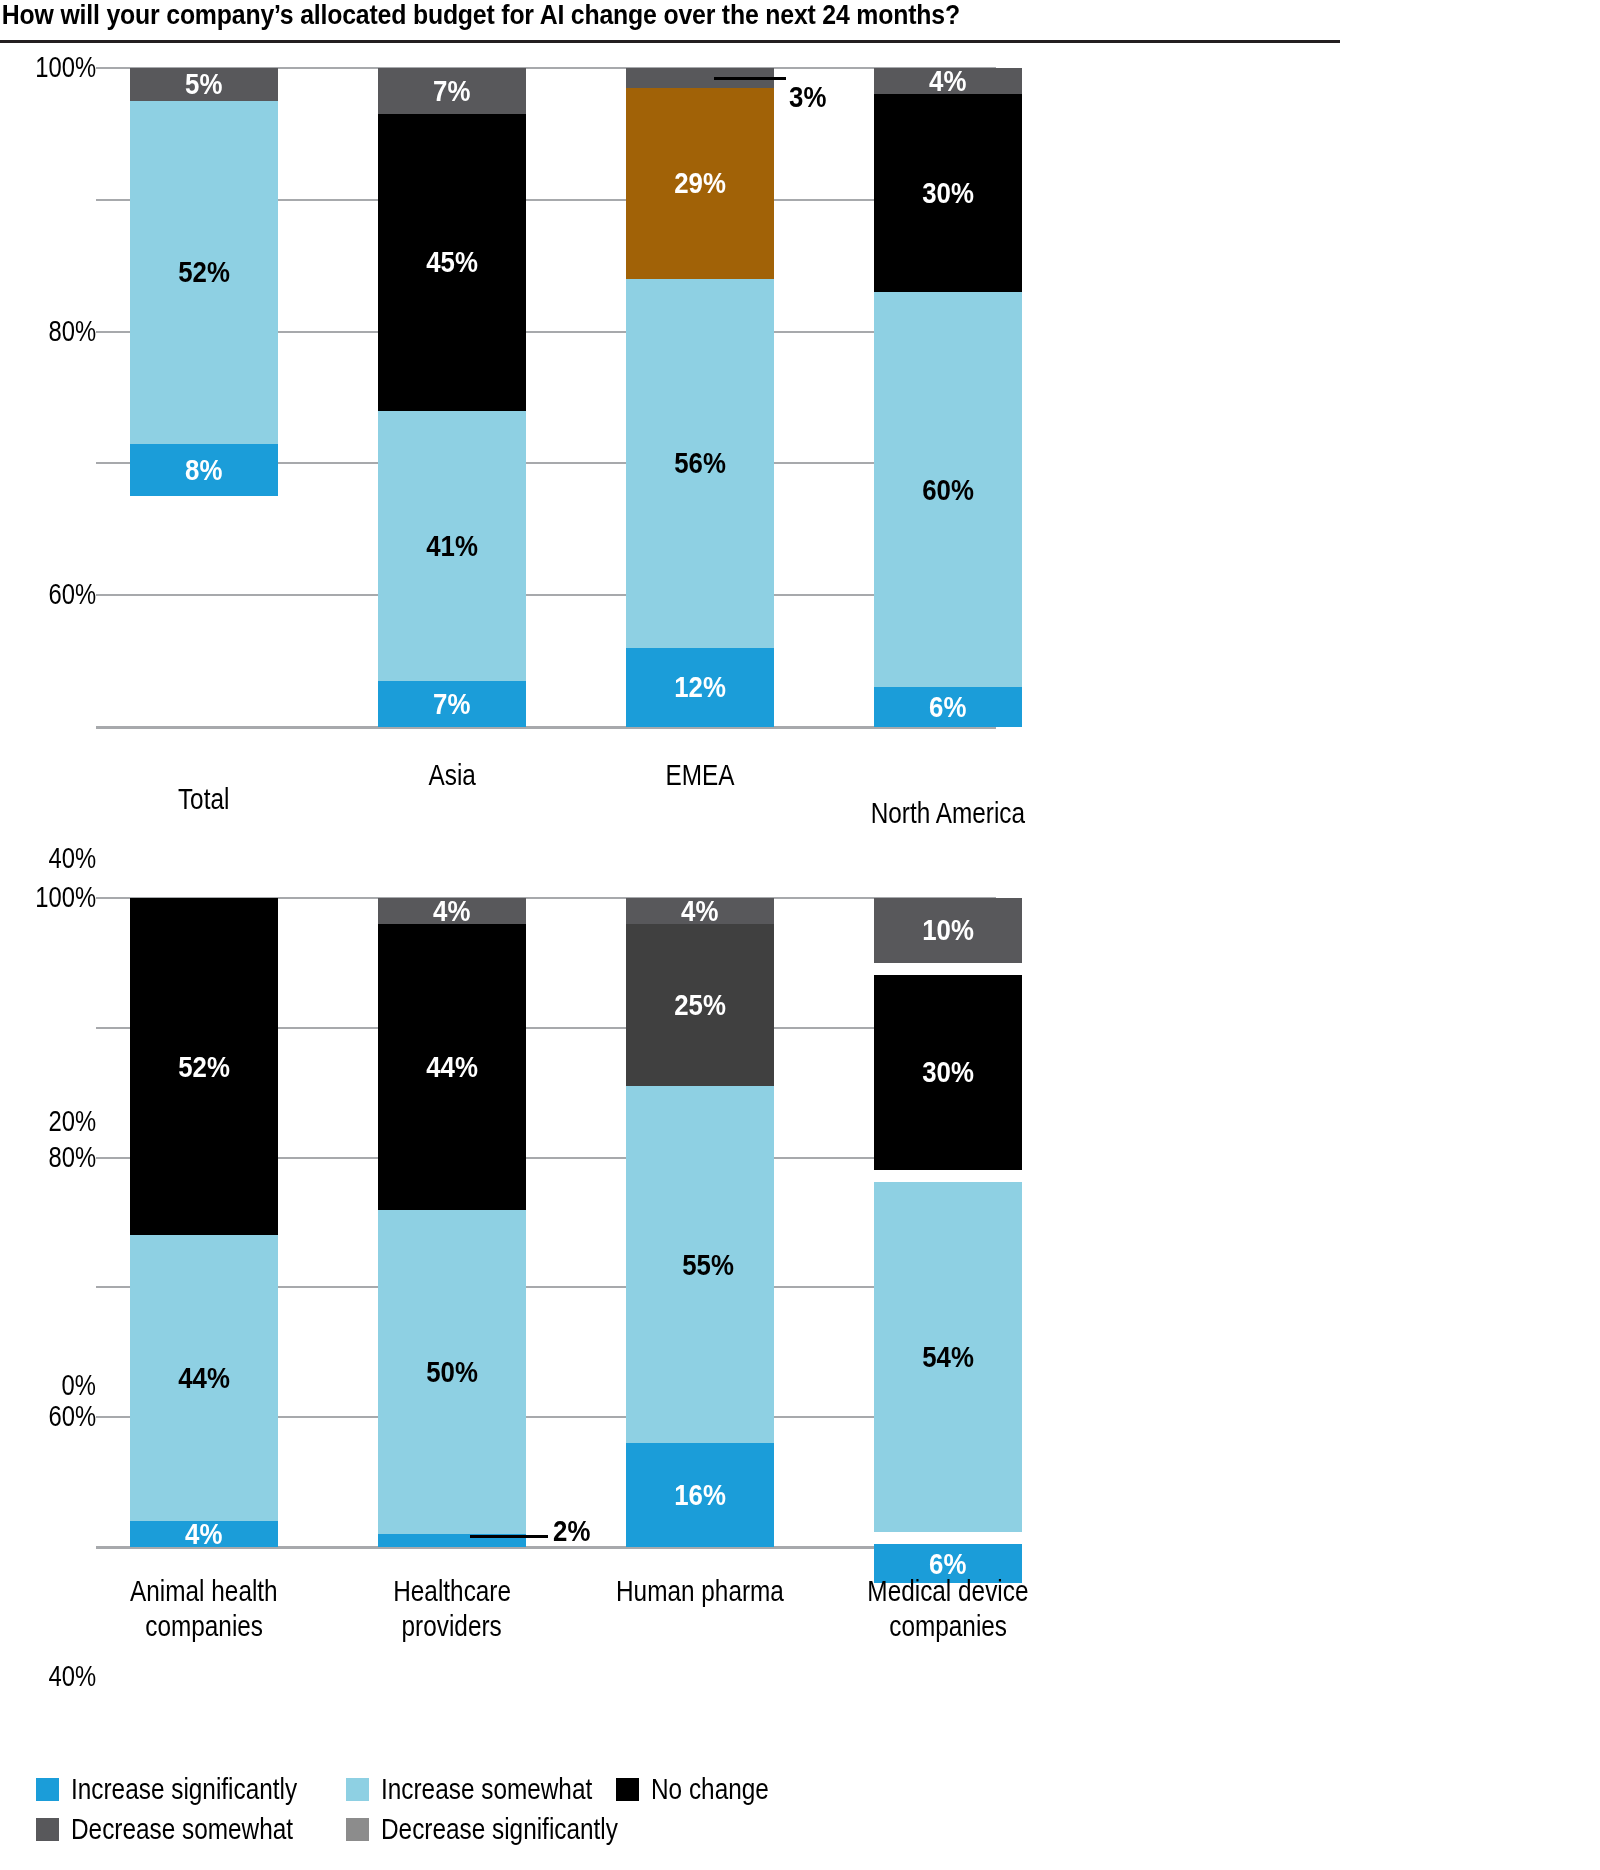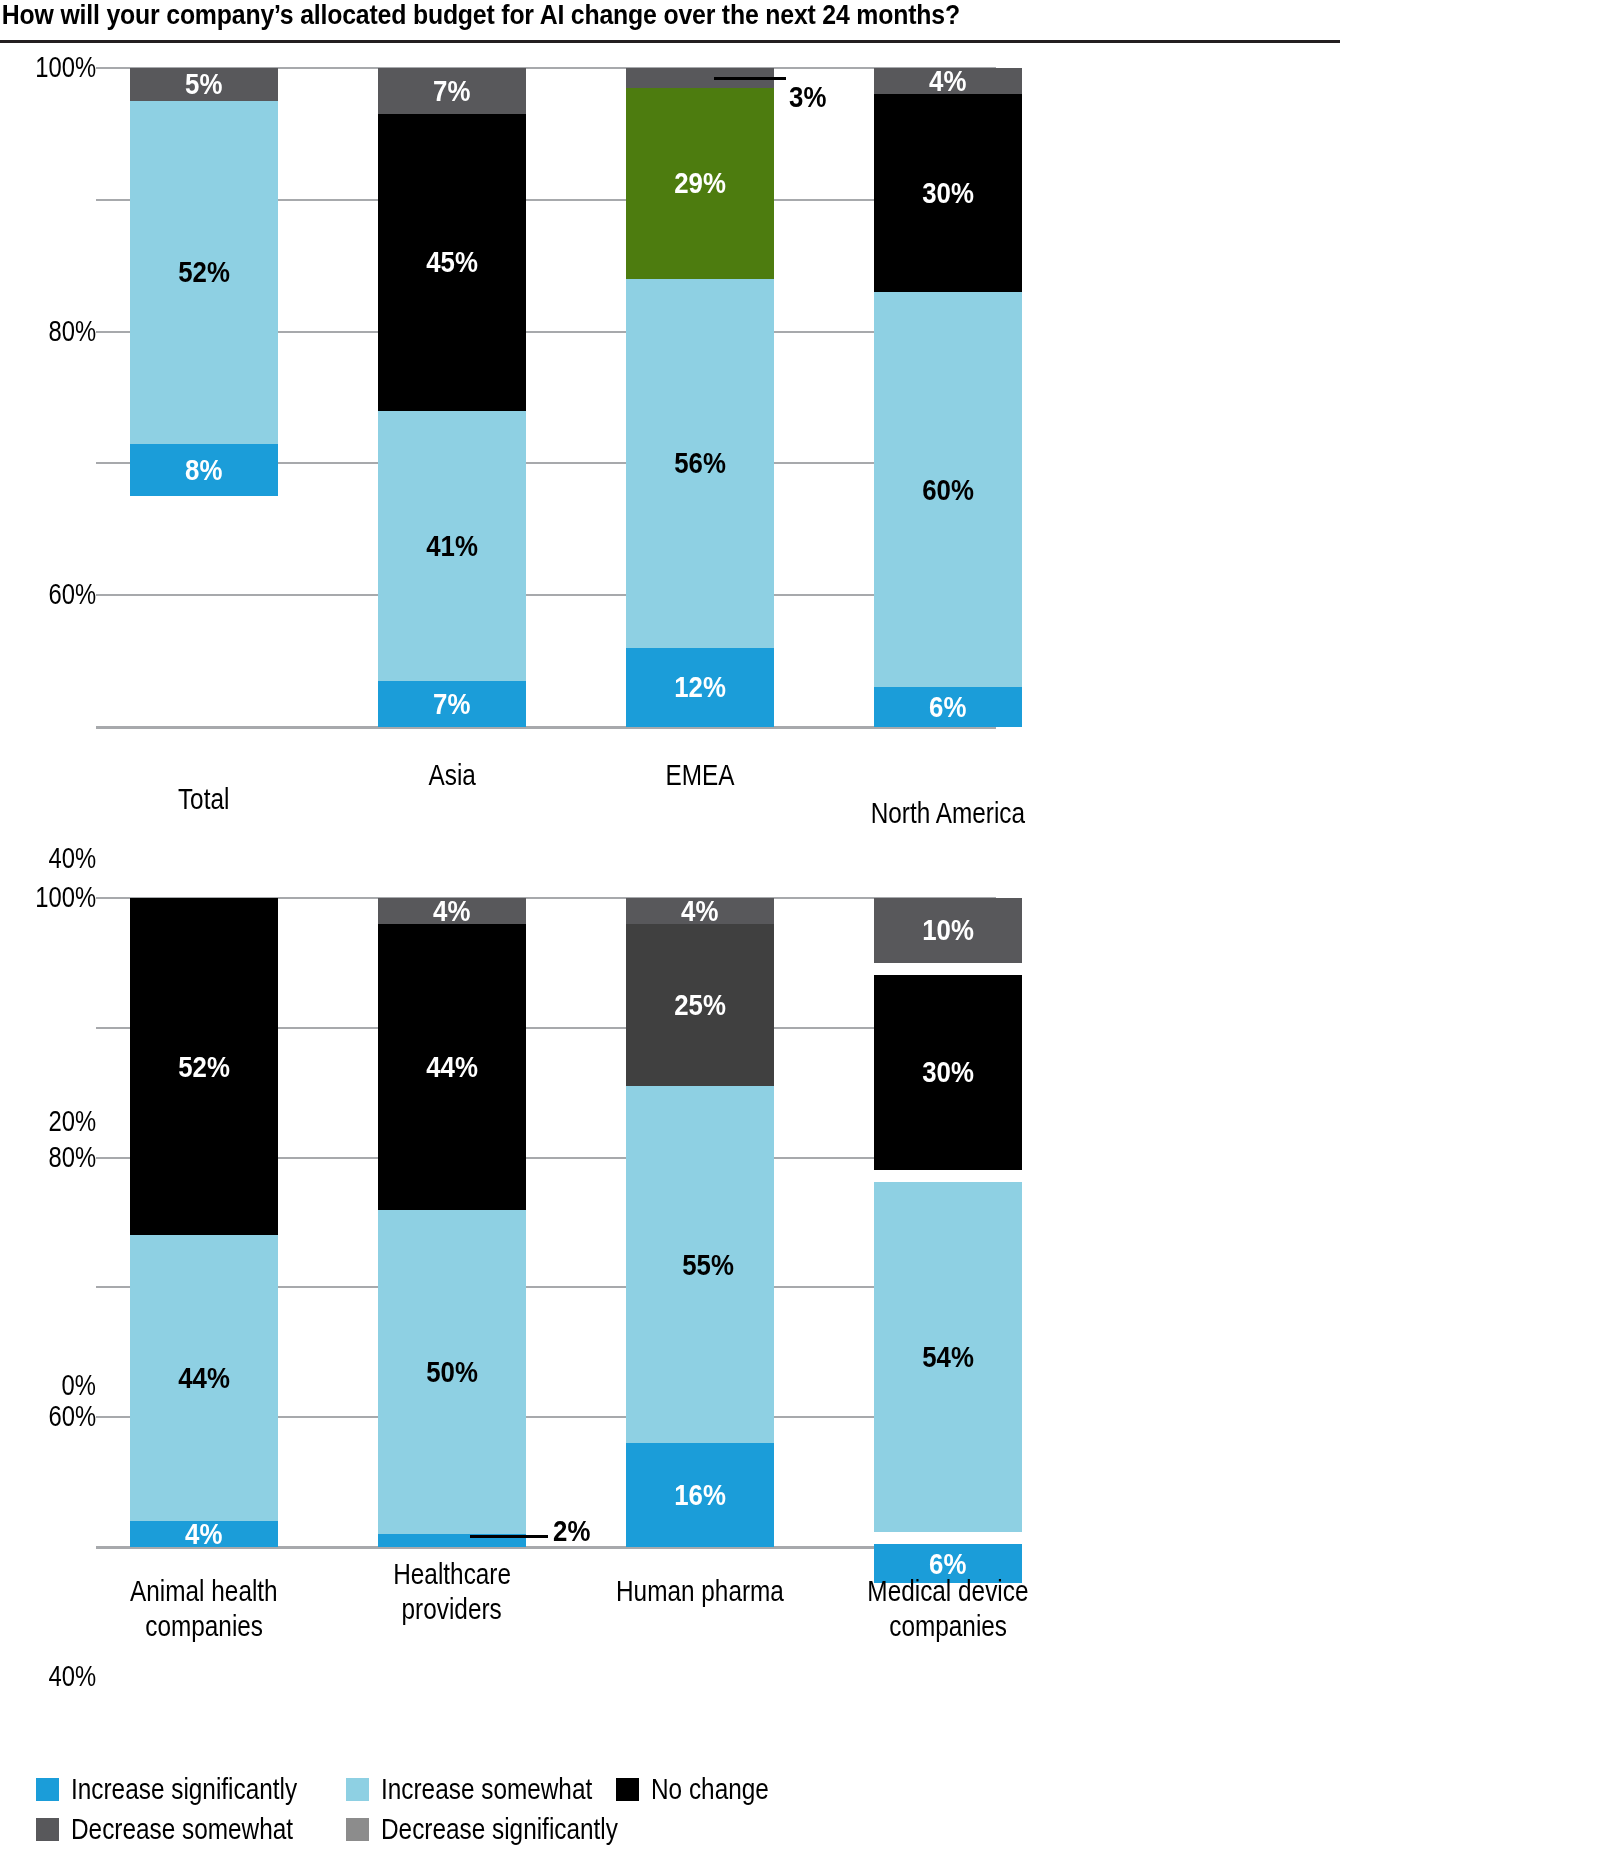--- a/index.html
+++ b/index.html
@@ -193,21 +193,21 @@
         </div>
         <div class="seg" style="flex: 0 0 46.13px; height: 46.13px; background: rgb(27, 157, 217);">
           <div class="seg-label lbl-dark"><span>7%</span></div>
         </div>
       </div>
       <div class="xlabel" style="left: 216px; width: 280px; top: 690px;">
         <div><span>Asia</span></div>
       </div>
       <div class="bar" style="left: 530px; width: 148px; top: 0px; height: 659px;">
         <div class="seg" style="flex: 0 0 19.77px; height: 19.77px; background: rgb(88, 88, 91);"></div>
-        <div class="seg" style="flex: 0 0 191.11px; height: 191.11px; background: #4d7c0f; align-items: center;">
+        <div class="seg" style="flex: 0 0 191.11px; height: 191.11px; background: #a16207; align-items: center;">
           <div class="seg-label lbl-dark"><span>29%</span></div>
         </div>
         <div class="seg" style="flex: 0 0 369.04px; height: 369.04px; background: rgb(142, 208, 227);">
           <div class="seg-label lbl-light"><span>56%</span></div>
         </div>
         <div class="seg" style="flex: 0 0 79.08px; height: 79.08px; background: rgb(27, 157, 217);">
           <div class="seg-label lbl-dark"><span>12%</span></div>
         </div>
       </div>
       <div class="xlabel" style="left: 464px; width: 280px; top: 690px;">
@@ -271,21 +271,21 @@
           <div class="seg-label lbl-dark"><span>4%</span></div>
         </div>
         <div class="seg" style="flex: 0 0 285.56px; height: 285.56px; background: rgb(0, 0, 0);">
           <div class="seg-label lbl-dark"><span>44%</span></div>
         </div>
         <div class="seg" style="flex: 0 0 324.5px; height: 324.5px; background: rgb(142, 208, 227);">
           <div class="seg-label lbl-light"><span>50%</span></div>
         </div>
         <div class="seg" style="flex: 0 0 12.98px; height: 12.98px; background: rgb(27, 157, 217);"></div>
       </div>
-      <div class="xlabel" style="left: 216px; width: 280px; top: 659px;">
+      <div class="xlabel" style="left: 216px; width: 280px; top: 676px;">
         <div><span>Healthcare</span></div>
         <div><span>providers</span></div>
       </div>
       <div class="bar" style="left: 530px; width: 148px; top: 0px; height: 649px;">
         <div class="seg" style="flex: 0 0 25.96px; height: 25.96px; background: rgb(88, 88, 91);">
           <div class="seg-label lbl-dark"><span>4%</span></div>
         </div>
         <div class="seg" style="flex: 0 0 162.25px; height: 162.25px; background: #404040;">
           <div class="seg-label lbl-dark"><span>25%</span></div>
         </div>

